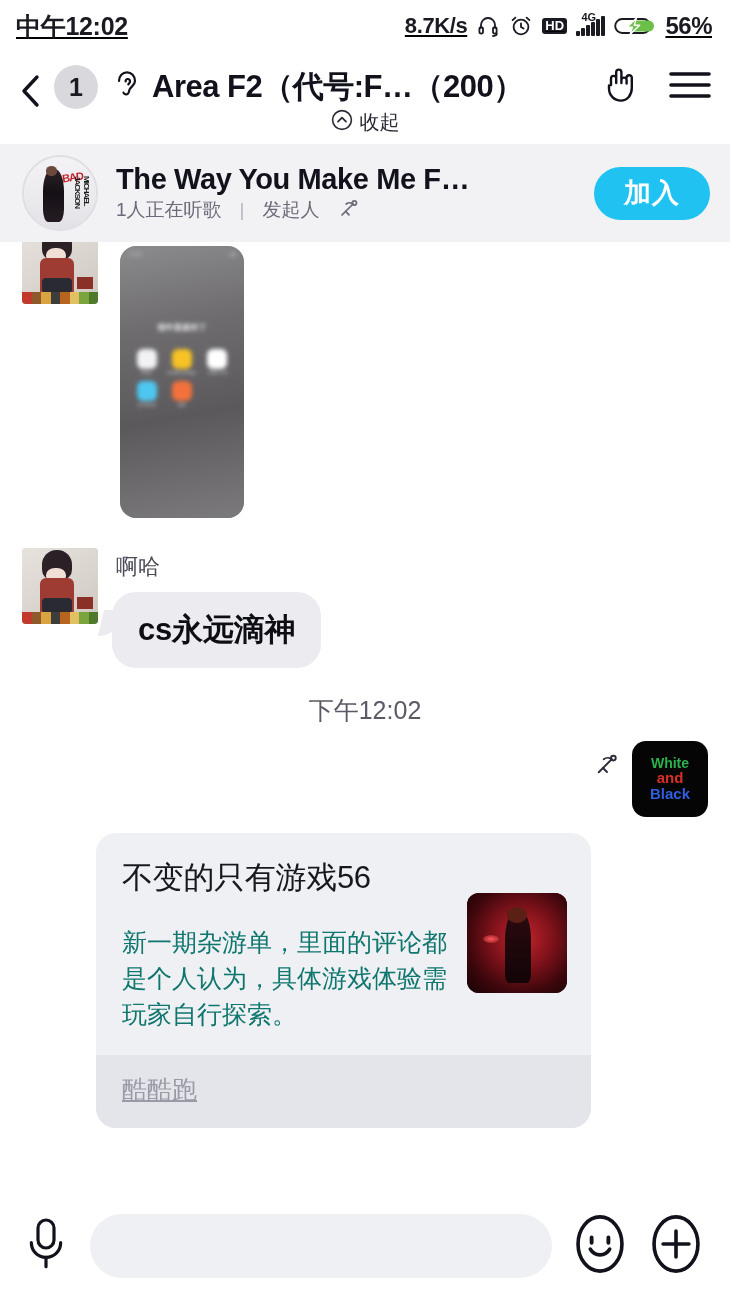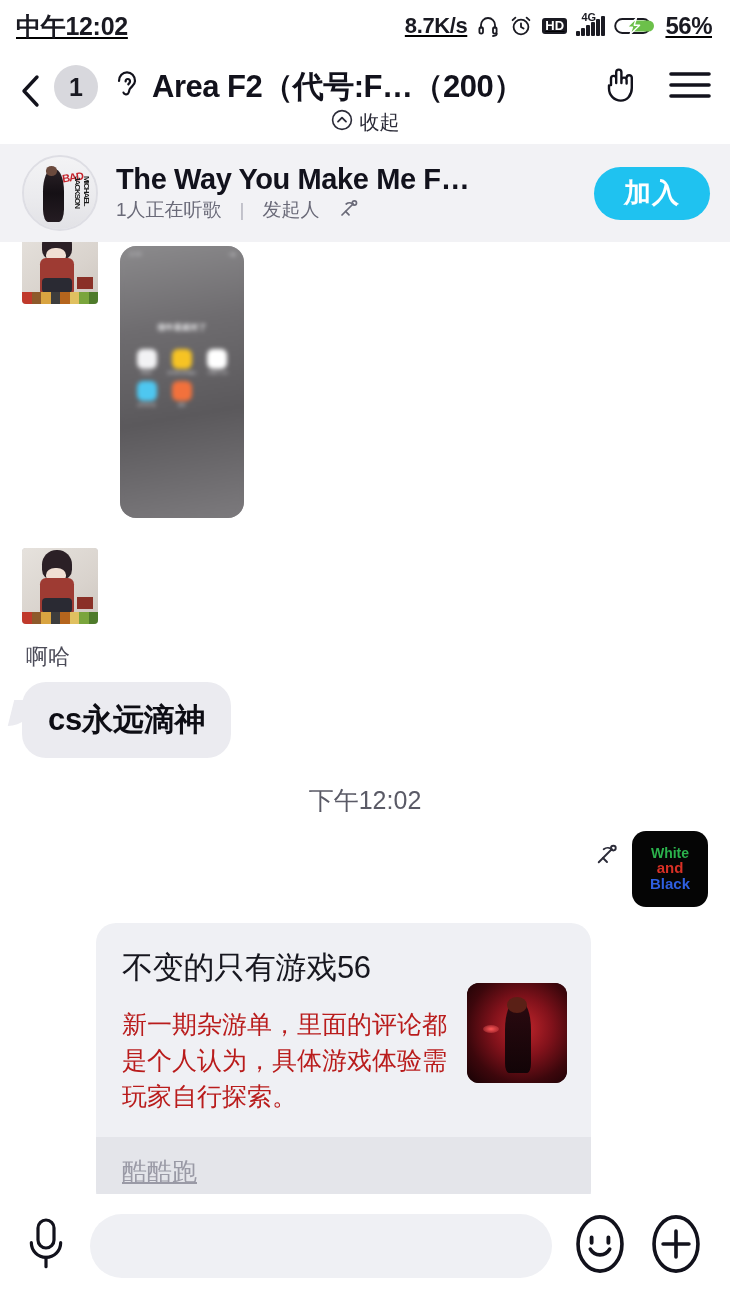--- a/index.html
+++ b/index.html
@@ -131,21 +131,21 @@
     display:flex; flex-direction:column; align-items:center; justify-content:center; line-height:1.05;
   }
   .ao-l1 { font-size:14px; font-weight:700; color:#2bb24c; }
   .ao-l2 { font-size:15px; font-weight:700; color:#d93025; }
   .ao-l3 { font-size:15px; font-weight:700; color:#2f5fe0;text-align:center; }
 
   .link-card { width:495px; background:#eff0f4; border-radius:20px; overflow:hidden; margin-left:auto; }
   .lc-body { padding:26px 24px 22px 26px; display:flex; gap:16px; }
   .lc-text { flex:1 1 auto; min-width:0; }
   .lc-title { font-size:31px; font-weight:500; color:#17171f; letter-spacing:-0.3px; line-height:1.2; }
-  .lc-desc { font-size:25px; color:#b91c1c; line-height:1.45; margin-top:20px; }
+  .lc-desc { font-size:25px; color:#0f766e; line-height:1.45; margin-top:28px; }
   .lc-thumb { width:100px; height:100px; border-radius:12px; flex:0 0 auto; overflow:hidden; position:relative; background:#2a0608; margin-top:34px; }
   .lt-glow { position:absolute; inset:0; background:radial-gradient(ellipse at 55% 45%, #c4262c 0%, #82121b 38%, #3d070c 70%, #150204 100%); }
   .lt-fig { position:absolute; left:38%; top:18%; width:26%; height:72%; background:linear-gradient(#2b0a10,#120407); border-radius:40% 40% 14% 14%; }
   .lt-hair { position:absolute; left:40%; top:14%; width:20%; height:16%; background:#5a2016; border-radius:50%; }
   .lt-spark { position:absolute; left:16%; top:42%; width:16%; height:8%; background:radial-gradient(#ff5a5a,#90161c00); border-radius:50%; }
   .lc-footer { background:#e4e5ea; padding:18px 26px 22px; }
   .lc-footer-txt { font-size:25px; color:#9a9aa6;text-decoration:underline; }
 
   
   .inputbar {
@@ -318,21 +318,21 @@
             <div class="shot-app">
               <span class="shot-ico" style="background:#f2713c"></span>
               <span class="shot-lbl">酷安</span>
             </div>
           </div>
           <span class="blurmask"></span>
         </div>
       </div>
     </div>
 
-    <div class="msg-row" style="margin-top:30px;flex-direction:column;">
+    <div class="msg-row" style="margin-top:30px;">
       <div class="avatar-sq">
         <span class="av-bg"></span>
           <span class="av-house"></span>
           <span class="av-hair"></span>
         <span class="av-face"></span>
           <span class="av-body"></span>
           <span class="av-skirt"></span>
         <span class="av-strip">
           <i style="background:#c0392b"></i>
             <i style="background:#8e5a2b"></i>

